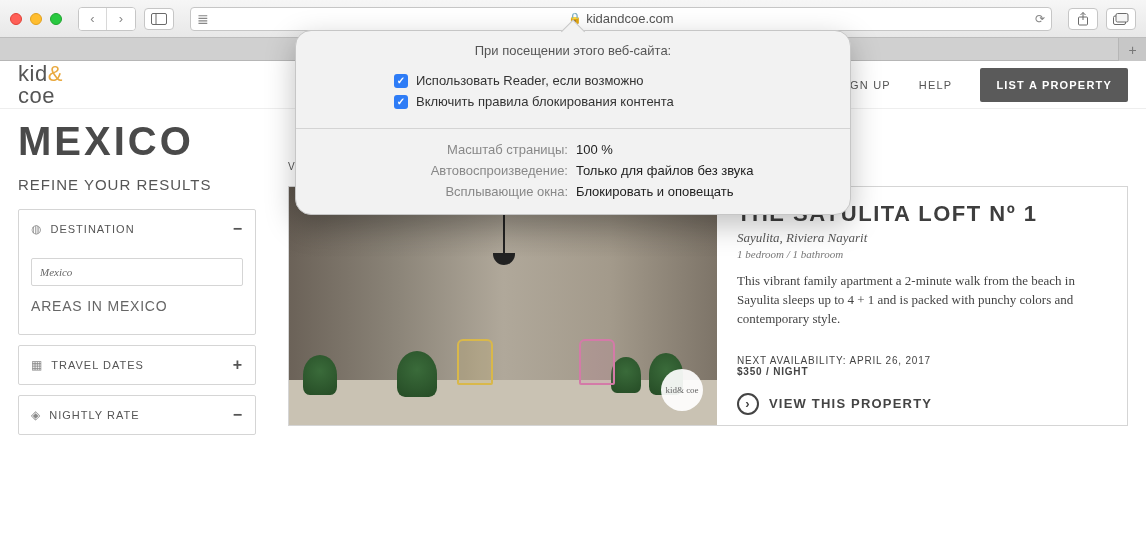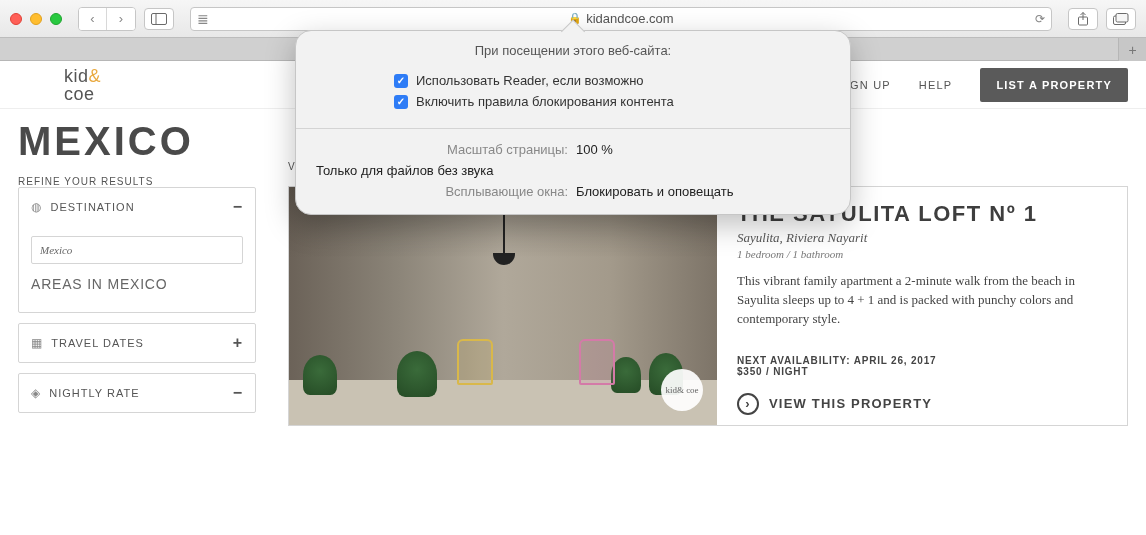--- a/index.html
+++ b/index.html
@@ -21,30 +21,30 @@
 .url-bar .reload { position: absolute; right: 6px; color: #888; font-size: 12px; }
 .url-bar .reader { position: absolute; left: 6px; color: #888; font-size: 14px; }
 
 
 .tab-strip { height: 23px; background: #d0d0d0; border-bottom: 1px solid #b6b6b6; position: relative; }
 .tab-strip .new-tab { position: absolute; right: 0; top: 0; width: 28px; height: 23px; background: #c7c7c7; border-left: 1px solid #b6b6b6; color: #777; display: flex; align-items: center; justify-content: center; font-size: 14px; }
 
 
 .page { background: #fff; position: relative; height: calc(535px - 61px); overflow: hidden; }
 .header { height: 48px; display: flex; align-items: center; padding: 0 18px; border-bottom: 1px solid #eee; }
-.logo { font-family: Georgia, serif; font-size: 18px; color: #555; line-height: 1; letter-spacing: 0.5px; margin-left: 46px; }
+.logo { font-family: Georgia, serif; font-size: 22px; color: #555; line-height: 1; letter-spacing: 0.5px; }
 .logo .amp { color: #e9a93f; }
 .header-right { margin-left: auto; display: flex; align-items: center; gap: 28px; }
 .nav-link { font-size: 11px; letter-spacing: 1.2px; color: #555; font-weight: 500; }
 .list-btn { background: #5a5a5a; color: #fff; font-size: 11px; letter-spacing: 1.2px; padding: 11px 16px; border: none; border-radius: 2px; font-weight: 600; }
 
 .main { display: flex; padding: 0 18px 18px 18px; gap: 32px; }
 .left-col { width: 248px; }
 .left-col h1 { font-size: 40px; letter-spacing: 3px; font-weight: 800; color: #4a4a4a; margin: 10px 0 12px; }
-.refine { font-size: 10px; letter-spacing: 1px; color: #555; margin-bottom: 0; }
+.refine { font-size: 15px; letter-spacing: 1px; color: #555; margin-bottom: 16px; }
 .right-col { flex: 1; }
 .view-row { font-size: 10px; letter-spacing: 1px; color: #555; margin: 52px 0 14px; }
 
 .filter-box { border: 1px solid #d5d5d5; border-radius: 2px; margin-bottom: 10px; }
 .filter-head { display: flex; align-items: center; padding: 10px 12px; font-size: 11px; letter-spacing: 1px; color: #555; font-weight: 500; }
 .filter-head .ico { margin-right: 8px; font-size: 12px; color: #888; }
 .filter-head .toggle { margin-left: auto; font-size: 16px; color: #555; font-weight: 700; }
 .filter-body { padding: 10px 12px 14px; }
 .dest-input { width: 100%; border: 1px solid #d5d5d5; border-radius: 2px; padding: 7px 8px; font-family: Georgia, serif; font-style: italic; font-size: 11px; color: #666; }
 .areas-label { font-size: 14px; letter-spacing: 0.8px; color: #666; margin: 12px 0 6px; }
@@ -68,21 +68,21 @@
 .listing-img .c1 { left: 168px; }
 .listing-img .c2 { left: 290px; border-color: #d47aa8; background: rgba(212,122,168,0.15); }
 .listing-img .lamp { position: absolute; top: 0; left: 50%; width: 2px; height: 68px; background: #222; }
 .listing-img .lamp::after { content: ""; position: absolute; bottom: -10px; left: -10px; width: 22px; height: 12px; background: #222; border-radius: 0 0 12px 12px; }
 .listing-img .badge-logo { position: absolute; right: 14px; bottom: 14px; width: 42px; height: 42px; background: rgba(255,255,255,0.92); border-radius: 50%; display: flex; align-items: center; justify-content: center; font-family: Georgia, serif; font-size: 9px; color: #666; text-align: center; line-height: 1; }
 .listing-info { flex: 1; padding: 14px 20px 10px; }
 .listing-title { font-size: 22px; font-weight: 800; letter-spacing: 1.5px; color: #3e3e3e; }
 .listing-loc { font-family: Georgia, serif; font-style: italic; font-size: 13px; color: #555; margin: 3px 0 2px; }
 .listing-meta { font-family: Liberation Serif, serif; font-style: italic; font-size: 11px; color: #777; margin-bottom: 12px; }
 .listing-desc { font-family: Georgia, serif; font-size: 13px; color: #444; line-height: 1.45; margin-bottom: 26px; }
-.listing-avail { font-size: 10px; font-weight: 700; letter-spacing: 0.8px; color: #444; }
+.listing-avail { font-size: 10px; font-weight: 400; letter-spacing: 0.8px; color: #444; }
 .listing-price { font-size: 10px; font-weight: 700; letter-spacing: 0.8px; color: #444; margin-bottom: 16px; }
 .view-prop { display: flex; align-items: center; gap: 10px; font-size: 13px; font-weight: 800; letter-spacing: 1.2px; color: #444; }
 .view-prop .arrow-circ { width: 22px; height: 22px; border: 2px solid #444; border-radius: 50%; display: flex; align-items: center; justify-content: center; font-size: 13px; }
 
 
 .popover { position: absolute; top: 30px; left: 50%; transform: translateX(-50%); width: 556px; background: #f2f2f2; border: 1px solid #c6c6c6; border-radius: 16px; box-shadow: 0 10px 30px rgba(0,0,0,0.25); z-index: 100; font-size: 13px; color: #333; }
 .popover::before { content: ""; position: absolute; top: -8px; left: 50%; transform: translateX(-50%); width: 16px; height: 16px; background: #f2f2f2; border-left: 1px solid #c6c6c6; border-top: 1px solid #c6c6c6; transform: translateX(-50%) rotate(45deg); }
 .pop-title { text-align: center; padding: 12px 0 6px; color: #555; position: relative; }
 .pop-section { padding: 6px 0 12px; }
 .pop-row { display: flex; align-items: center; padding: 3px 20px; }
@@ -231,20 +231,21 @@
       </label>
     </div>
   </div>
   <div class="pop-sep"></div>
   <div class="pop-section">
     <div class="kv">
       <div class="k">Масштаб страницы:</div>
       <div class="v">100 %</div>
     </div>
     <div class="kv">
+      <div class="k">Автовоспроизведение:</div>
       <div class="v">Только для файлов без звука</div>
     </div>
     <div class="kv">
       <div class="k">Всплывающие окна:</div>
       <div class="v">Блокировать и оповещать</div>
     </div>
   </div>
 </div>
 
 </body></html>

